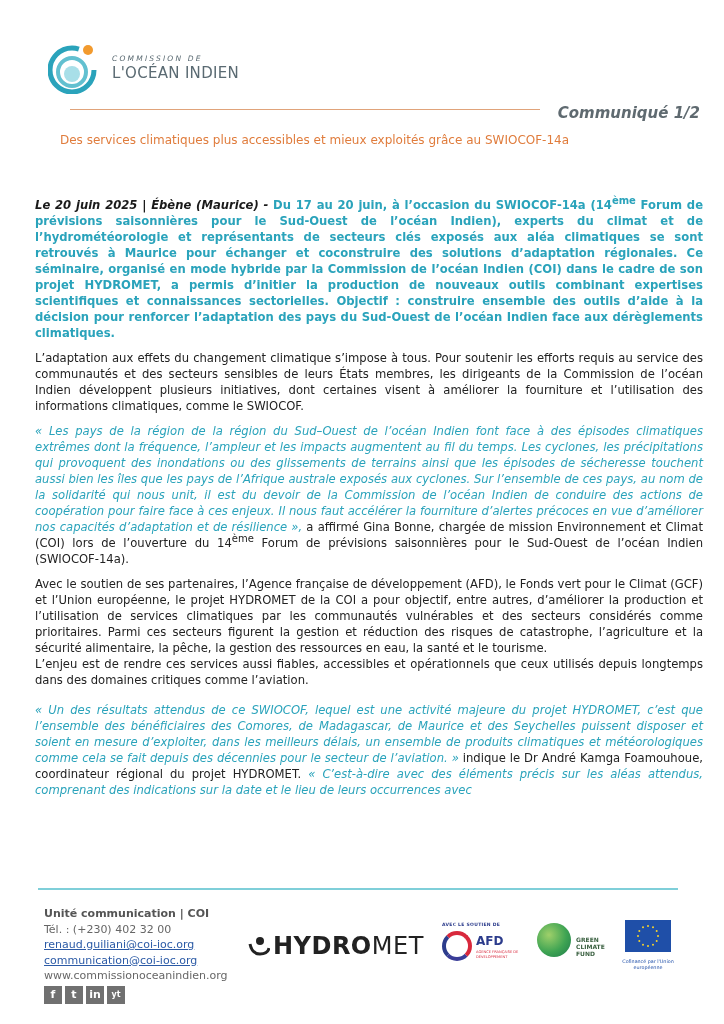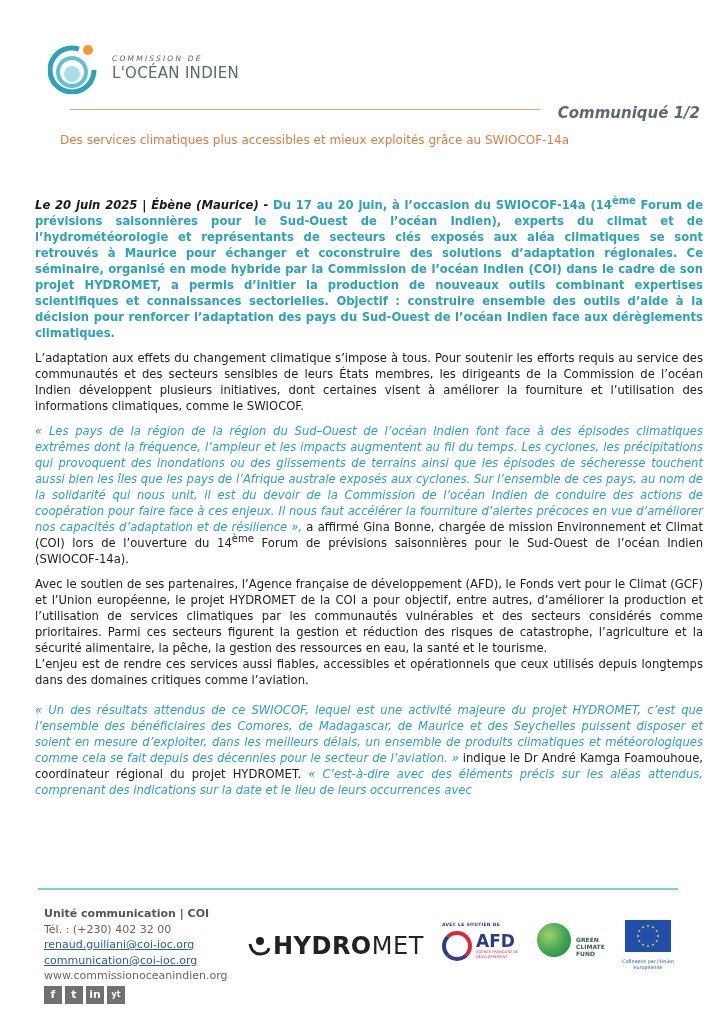--- a/index.html
+++ b/index.html
@@ -38,21 +38,21 @@
 
     .hydromet { position: absolute; left: 248px; top: 932px; font-size: 24px; color: #222; display: flex; align-items: center; letter-spacing: 0.5px; }
     .hydromet b { font-weight: 900; }
     .hydromet .hicon { width: 22px; height: 20px; margin-right: 3px; }
 
     .afd { position: absolute; left: 442px; top: 922px; }
     .afd .avec { font-size: 4.5px; font-weight: bold; color: #2c3c8c; letter-spacing: 0.3px; }
     .afd .row { display: flex; align-items: center; margin-top: 4px; }
     .afd .ring { width: 30px; height: 30px; border-radius: 50%; border: 4px solid #d8283c; border-left-color: #2c3c8c; border-bottom-color: #3a3d98; }
     .afd .afdtxt { margin-left: 4px; }
-    .afd .afdtxt .big { font-size: 17px; font-weight: bold; color: #2c3c8c; line-height: 17px; }
+    .afd .afdtxt .big { font-size: 12px; font-weight: bold; color: #2c3c8c; line-height: 17px; }
     .afd .afdtxt .small { font-size: 3.6px; color: #d8283c; line-height: 4.5px; }
 
     .gcf { position: absolute; left: 537px; top: 922px; display: flex; align-items: center; }
     .gcf .globe { width: 34px; height: 34px; border-radius: 50%; background: radial-gradient(circle at 35% 35%, #9fd06a, #3fa453 55%, #1c7a4a); }
     .gcf .gtxt { margin-left: 5px; font-size: 6px; line-height: 7px; color: #3a6040; font-weight: bold; margin-top: 14px; }
 
     .eu { position: absolute; left: 620px; top: 920px; text-align: center; }
     .eu .flag { width: 46px; height: 32px; background: #1f4fa8; margin: 0 auto; position: relative; }
     .eu .cap { font-size: 4.8px; color: #1f4fa8; margin-top: 3px; line-height: 6px; }
   </style>

